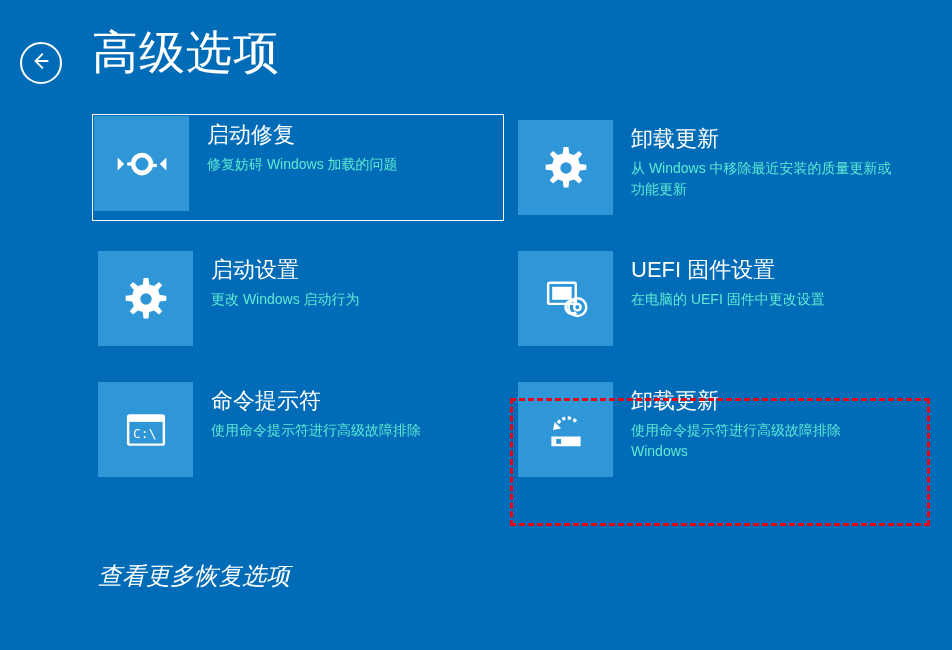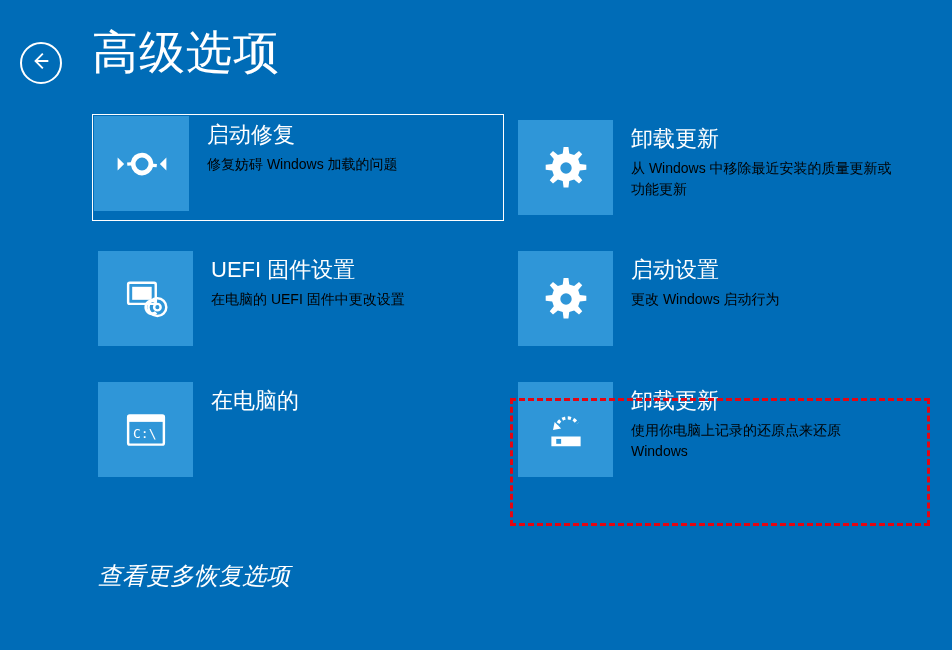--- a/index.html
+++ b/index.html
@@ -8,21 +8,21 @@
   .back-btn { position:absolute; left:20px; top:42px; width:42px; height:42px; border:2px solid #fff; border-radius:50%; display:flex; align-items:center; justify-content:center; cursor:pointer; }
   .back-btn svg { width:22px; height:22px; fill:none; stroke:#fff; stroke-width:2; }
   .title { position:absolute; left:92px; top:22px; font-size:46px; font-weight:300; letter-spacing:1px; }
   .grid { position:absolute; left:98px; top:120px; display:grid; grid-template-columns:400px 400px; column-gap:20px; row-gap:36px; }
   .tile { display:flex; align-items:flex-start; padding:0; cursor:pointer; position:relative; }
   .tile.selected { outline:1px solid #fff; outline-offset:-1px; padding:2px; margin:-6px; }
   .icon-box { width:95px; height:95px; background:#2f96d8; display:flex; align-items:center; justify-content:center; flex-shrink:0; }
   .icon-box svg { width:52px; height:52px; fill:#fff; }
   .tile-text { padding-left:18px; padding-top:6px; max-width:280px; }
   .tile-title { font-size:22px; font-weight:400; line-height:1.2; }
-  .tile-desc { font-size:14px; font-weight:300; margin-top:6px; line-height:1.45; color:#000000; }
+  .tile-desc { font-size:14px; font-weight:300; margin-top:6px; line-height:1.45; color:#5eead4; }
   .highlight-box { position:absolute; border:3px dashed #e30613; pointer-events:none; left:510px; top:398px; width:420px; height:128px; }
   .more-link { position:absolute; left:98px; top:560px; font-size:24px; font-weight:300; cursor:pointer;font-style:italic; }
 </style>
 </head>
 <body>
 <div class="screen">
 
   <div class="back-btn">
     <span>
       <svg viewBox="0 0 24 24">
@@ -58,71 +58,72 @@
       </div>
       <div class="tile-text">
         <div class="tile-title">卸载更新</div>
         <div class="tile-desc">从 Windows 中移除最近安装的质量更新或功能更新</div>
       </div>
     </div>
 
     <div class="tile">
       <div class="icon-box">
         <svg viewBox="0 0 64 64">
+          <path d="M29 6h6l1 8 6 2 6-5 4 4-5 6 2 6 8 1v6l-8 1-2 6 5 6-4 4-6-5-6 2-1 8h-6l-1-8-6-2-6 5-4-4 5-6-2-6-8-1v-6l8-1 2-6-5-6 4-4 6 5 6-2z" fill="#fff"></path>
+          <circle cx="32" cy="32" r="7" fill="#2f96d8"></circle>
+        </svg>
+      </div>
+      <div class="tile-text">
+        <div class="tile-title">启动设置</div>
+        <div class="tile-desc">更改 Windows 启动行为</div>
+      </div>
+    </div>
+
+    <div class="tile">
+      <div class="icon-box">
+        <svg viewBox="0 0 64 64">
           <rect x="10" y="12" width="34" height="26" rx="2" fill="none" stroke="#fff" stroke-width="3"></rect>
           <rect x="15" y="17" width="24" height="16" fill="#fff"></rect>
           <path d="M40 32a10 10 0 1 0 6 18l-3-3a6 6 0 1 1 0-10l3-3a10 10 0 0 0-6-2z" fill="#fff"></path>
           <circle cx="46" cy="42" r="11" fill="none" stroke="#fff" stroke-width="3"></circle>
           <circle cx="46" cy="42" r="4" fill="#2f96d8" stroke="#fff" stroke-width="3"></circle>
         </svg>
       </div>
       <div class="tile-text">
         <div class="tile-title">UEFI 固件设置</div>
         <div class="tile-desc">在电脑的 UEFI 固件中更改设置</div>
       </div>
     </div>
 
     <div class="tile">
       <div class="icon-box">
         <svg viewBox="0 0 64 64">
-          <path d="M29 6h6l1 8 6 2 6-5 4 4-5 6 2 6 8 1v6l-8 1-2 6 5 6-4 4-6-5-6 2-1 8h-6l-1-8-6-2-6 5-4-4 5-6-2-6-8-1v-6l8-1 2-6-5-6 4-4 6 5 6-2z" fill="#fff"></path>
-          <circle cx="32" cy="32" r="7" fill="#2f96d8"></circle>
-        </svg>
-      </div>
-      <div class="tile-text">
-        <div class="tile-title">启动设置</div>
-        <div class="tile-desc">更改 Windows 启动行为</div>
-      </div>
-    </div>
-
-    <div class="tile">
-      <div class="icon-box">
-        <svg viewBox="0 0 64 64">
           <rect x="10" y="14" width="44" height="36" rx="2" fill="none" stroke="#fff" stroke-width="3"></rect>
           <rect x="10" y="14" width="44" height="8" fill="#fff"></rect>
           <text x="16" y="42" font-family="Consolas,monospace" font-size="16" fill="#fff">C:\</text>
         </svg>
       </div>
       <div class="tile-text">
-        <div class="tile-title">在电脑的</div>
+        <div class="tile-title">命令提示符</div>
+        <div class="tile-desc">使用命令提示符进行高级故障排除</div>
       </div>
     </div>
 
     <div class="tile">
       <div class="icon-box">
         <svg viewBox="0 0 64 64">
           <rect x="14" y="40" width="36" height="12" fill="#fff"></rect>
           <rect x="20" y="43" width="6" height="6" fill="#2f96d8"></rect>
           <path d="M20 30a14 14 0 0 1 26-6" fill="none" stroke="#fff" stroke-width="4" stroke-dasharray="4 3"></path>
           <path d="M18 22l-2 10 10-2z" fill="#fff"></path>
         </svg>
       </div>
       <div class="tile-text">
         <div class="tile-title">卸载更新</div>
-        <div class="tile-desc">使用你电脑上记录的还原点来还原 Windows</div>
+        <div class="tile-desc">使用命令提示符进行高级故障排除 Windows</div>
       </div>
     </div>
 
   </div>
 
   <div class="highlight-box"></div>
 
   <div class="more-link">查看更多恢复选项</div>
 
 </div>

